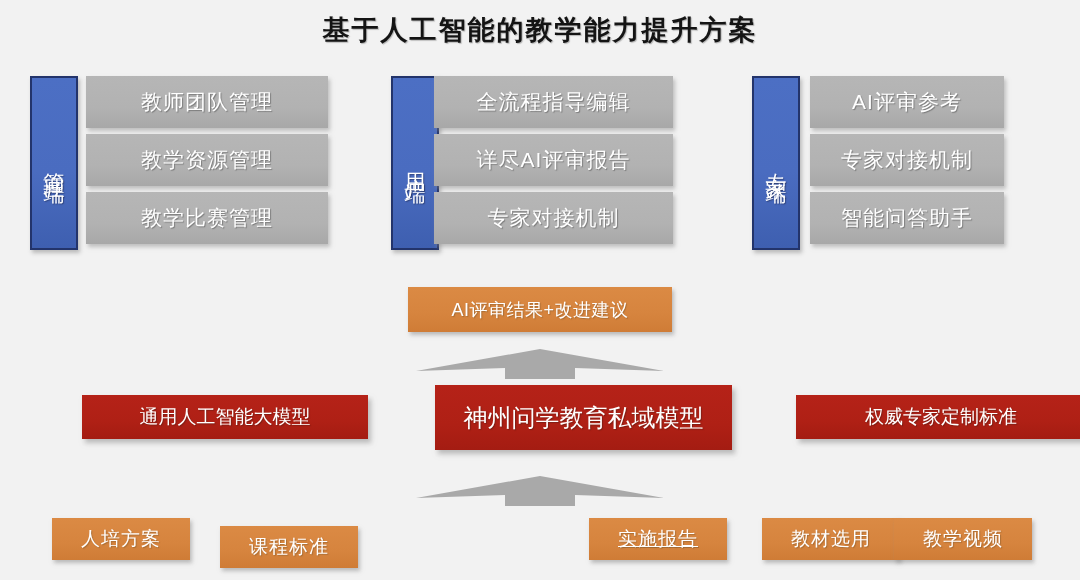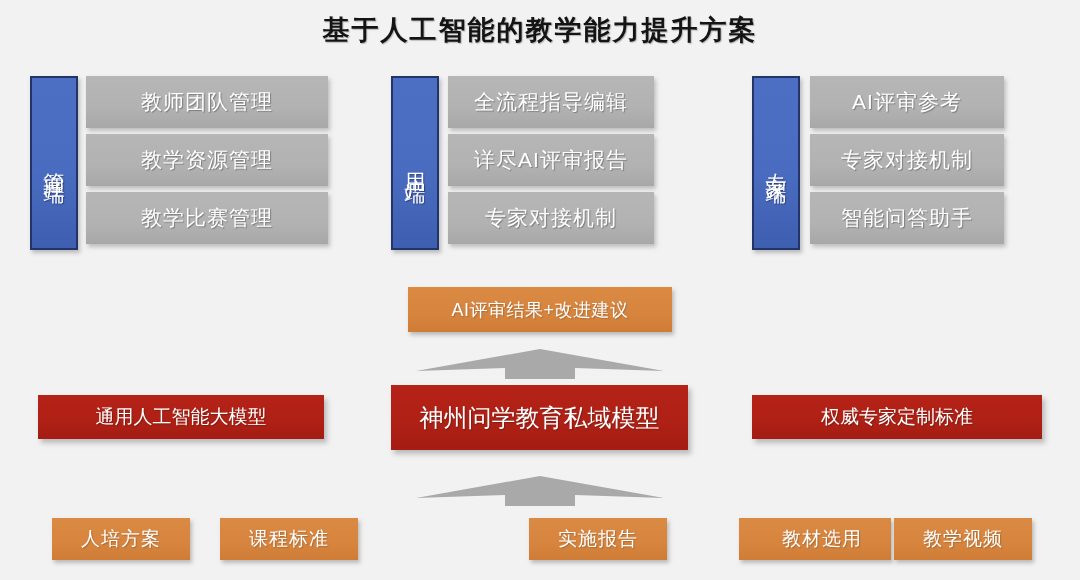--- a/index.html
+++ b/index.html
@@ -80,21 +80,21 @@
     font-size: 21px;
     letter-spacing: 1px;
     text-shadow: 1px 1px 1px rgba(110,110,110,0.8);
     white-space: nowrap;
   }
   .row-box:last-child { margin-bottom: 12px; }
 
   #group-admin  { left: 30px;  width: 298px; }
   #group-admin .rows  { left: 56px; width: 242px; }
   #group-user   { left: 391px; width: 296px; }
-  #group-user .rows   { left: 57px; width: 206px; }
+  #group-user .rows   { left: 43px; width: 239px; }
   #group-expert { left: 752px; width: 298px; }
   #group-expert .rows { left: 58px; width: 194px; }
 
   
   .result-bar {
     position: absolute;
     left: 408px;
     top: 287px;
     width: 264px;
     height: 45px;
@@ -124,20 +124,21 @@
   .red-box {
     position: absolute;
     background: linear-gradient(180deg, #b52218 0%, #af2015 60%, #a41c12 100%);
     box-shadow: 3px 4px 5px rgba(140,140,140,0.55);
     display: flex;
     align-items: center;
     justify-content: center;
     color: #ffffff;
     text-shadow: 1px 1px 1px rgba(110,30,20,0.75);
     white-space: nowrap;
+    margin-left: 44px;
   }
   #red-general  { left: 38px;  top: 395px; width: 286px; height: 44px; font-size: 19px; }
   #red-core     { left: 391px; top: 385px; width: 297px; height: 65px; font-size: 24px; }
   #red-standard { left: 752px; top: 395px; width: 290px; height: 44px; font-size: 19px; }
 
   
   .chip {
     position: absolute;
     top: 518px;
     width: 138px;
@@ -147,24 +148,24 @@
     display: flex;
     align-items: center;
     justify-content: center;
     color: #ffffff;
     font-size: 19px;
     letter-spacing: 1px;
     text-shadow: 1px 1px 1px rgba(150,100,50,0.7);
     white-space: nowrap;
   }
   #chip-0 { left: 52px;  }
-  #chip-1 { left: 220px; }
+  #chip-1 { left: 220px; margin-top: 8px; }
   #chip-2 { left: 389px; }
-  #chip-3 { left: 529px; }
-  #chip-4 { left: 739px; padding-left: 14px; }
+  #chip-3 { left: 589px; text-decoration: underline; }
+  #chip-4 { left: 762px; }
   #chip-5 { left: 894px; }
 </style>
 </head>
 <body>
 
 <div id="stage">
 
   <div class="title">基于人工智能的教学能力提升方案</div>
 
   <div class="group" id="group-admin">

